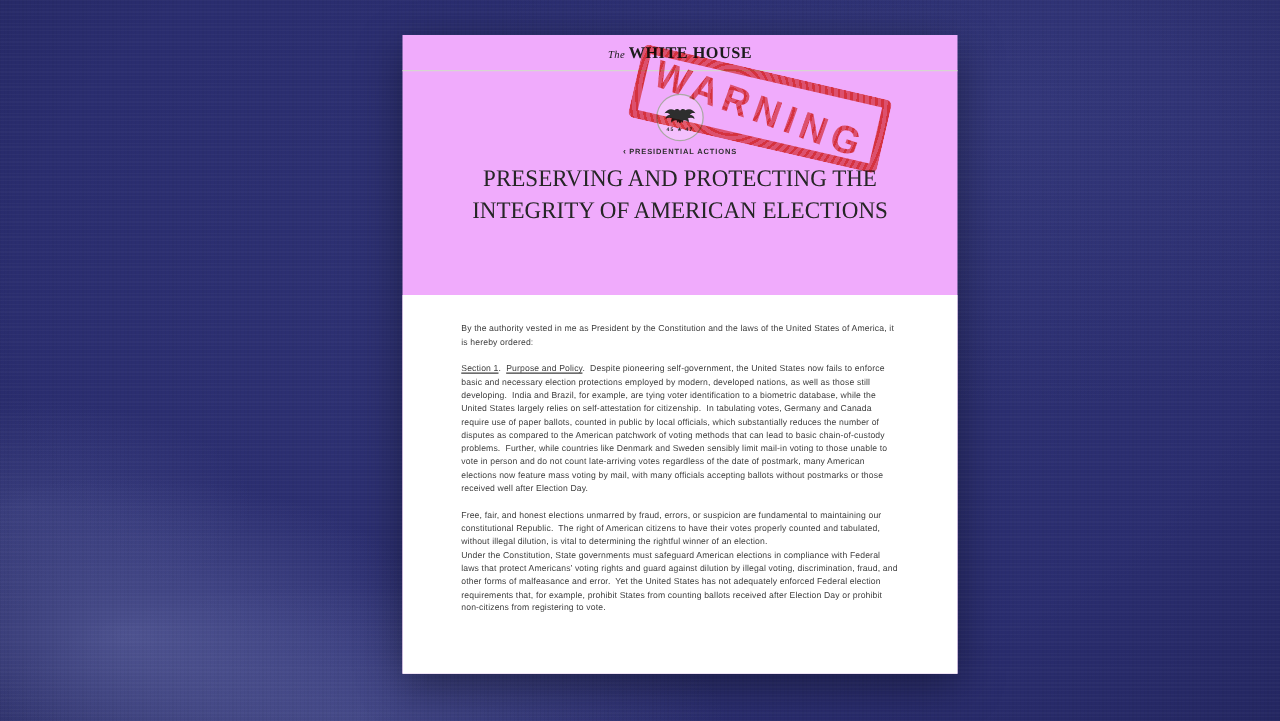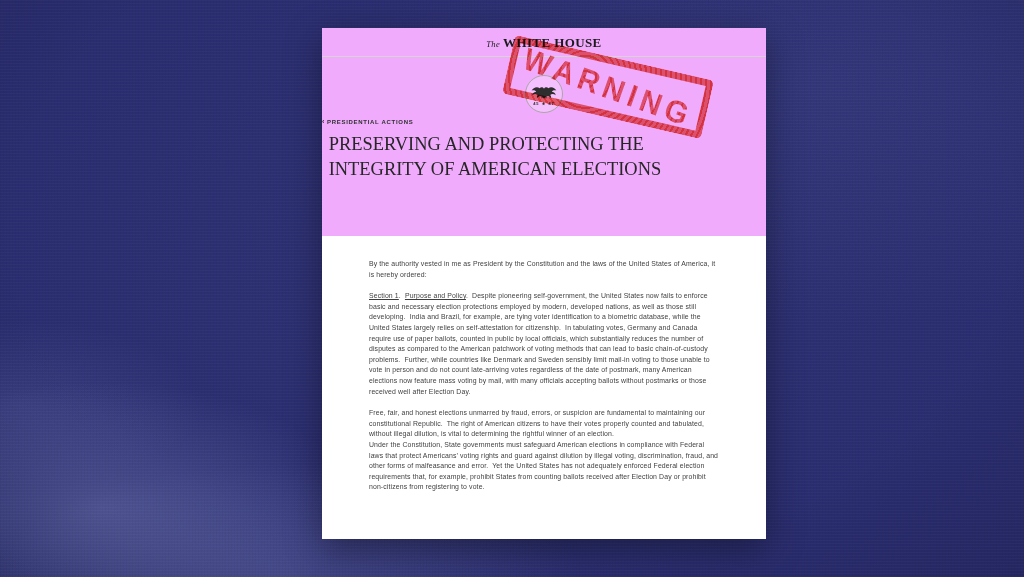--- a/index.html
+++ b/index.html
@@ -31,21 +31,21 @@
     box-shadow: 0 10px 34px rgba(0,0,0,.38);
   }
   .wh-header {
     height: 29px; display: flex; align-items: center; justify-content: center;
     border-bottom: 1px solid #d7d5d1;
   }
   .wh-logo { color: #1b1b1b; white-space: nowrap; letter-spacing: .3px; }
   .wh-logo .the { font: italic 8.5px "Liberation Serif", serif; margin-right: 3px; }
   .wh-logo .rest { font: bold 13px "Liberation Serif", serif; letter-spacing: .4px; }
 
-  .hero { text-align: left; position: relative; }
+  .hero { text-align: center; position: relative; }
   .seal {
     width: 38px; height: 38px; margin: 18px auto 0; border: 1px solid #aaa8a4;
     border-radius: 50%; display: flex; flex-direction: column;
     align-items: center; justify-content: center; background: rgba(255,255,255,.25);
   }
   .seal svg { display: block; margin-top: 3px; }
   .seal-num { font: bold 4px "Liberation Sans", sans-serif; color: #2e2e2e; letter-spacing: 1px; margin-top: 1px; }
 
   .breadcrumb {
     margin-top: 5px; font-size: 6px; font-weight: bold; letter-spacing: .7px;

